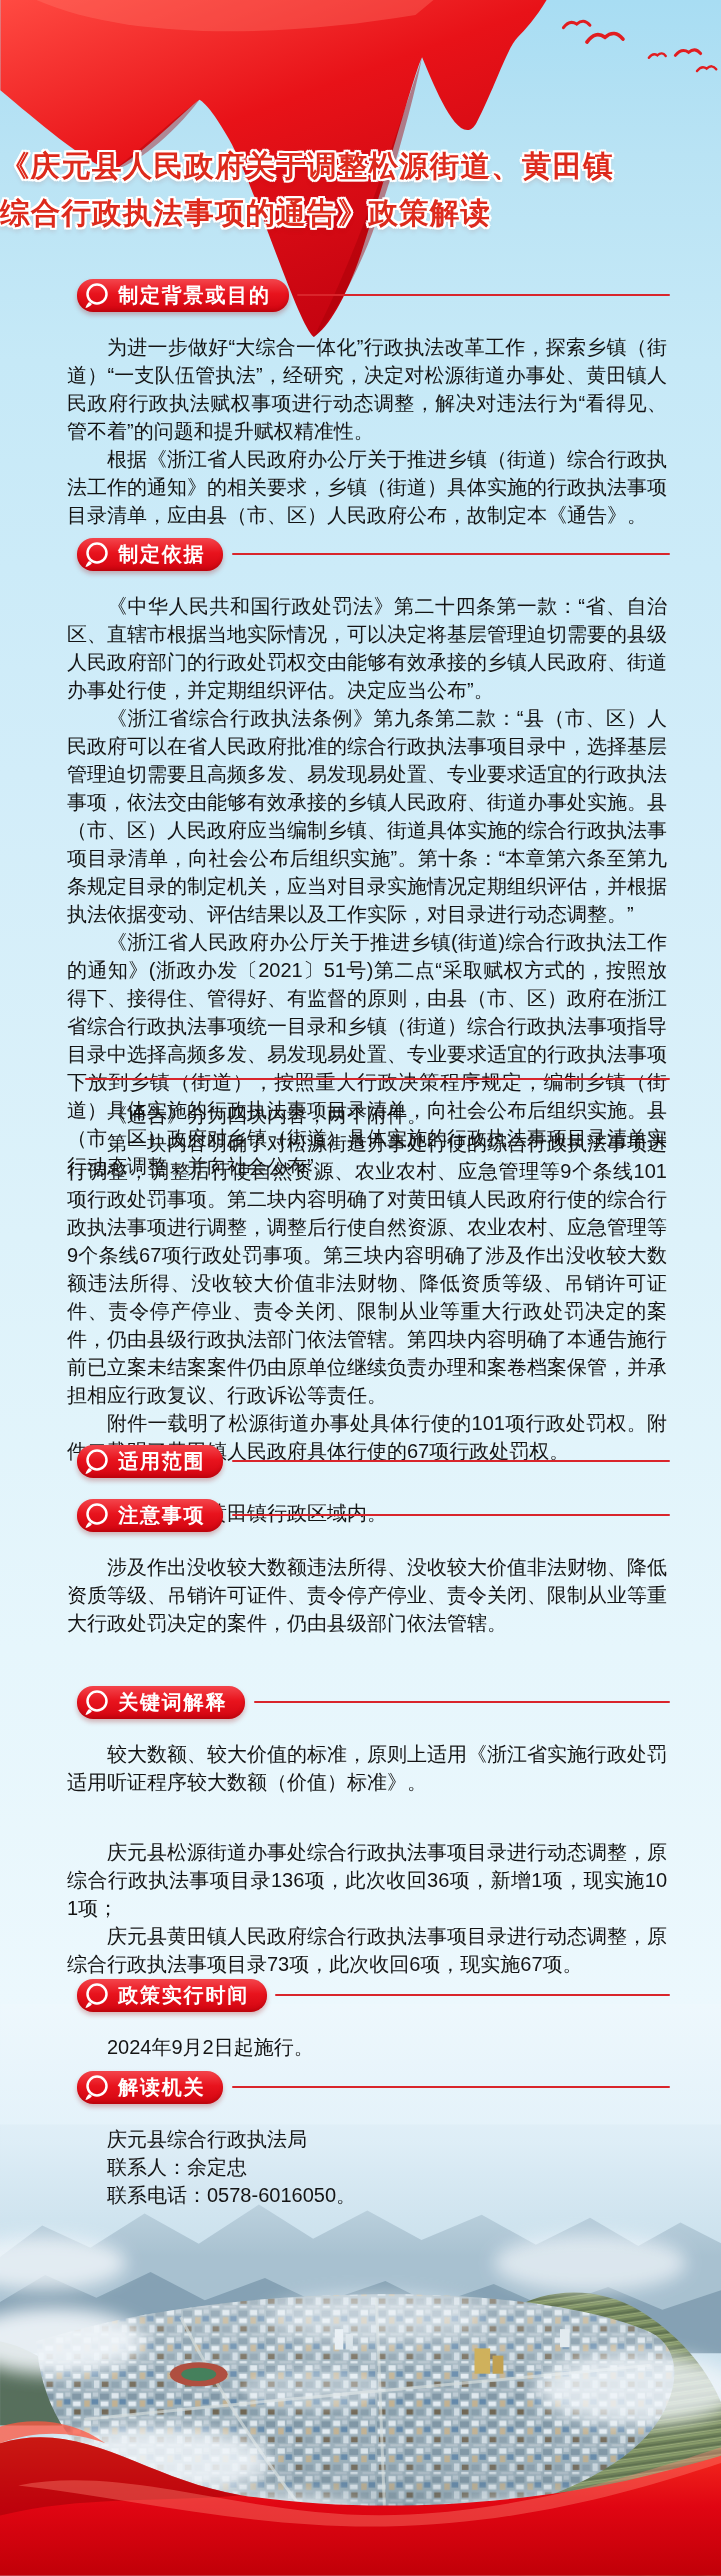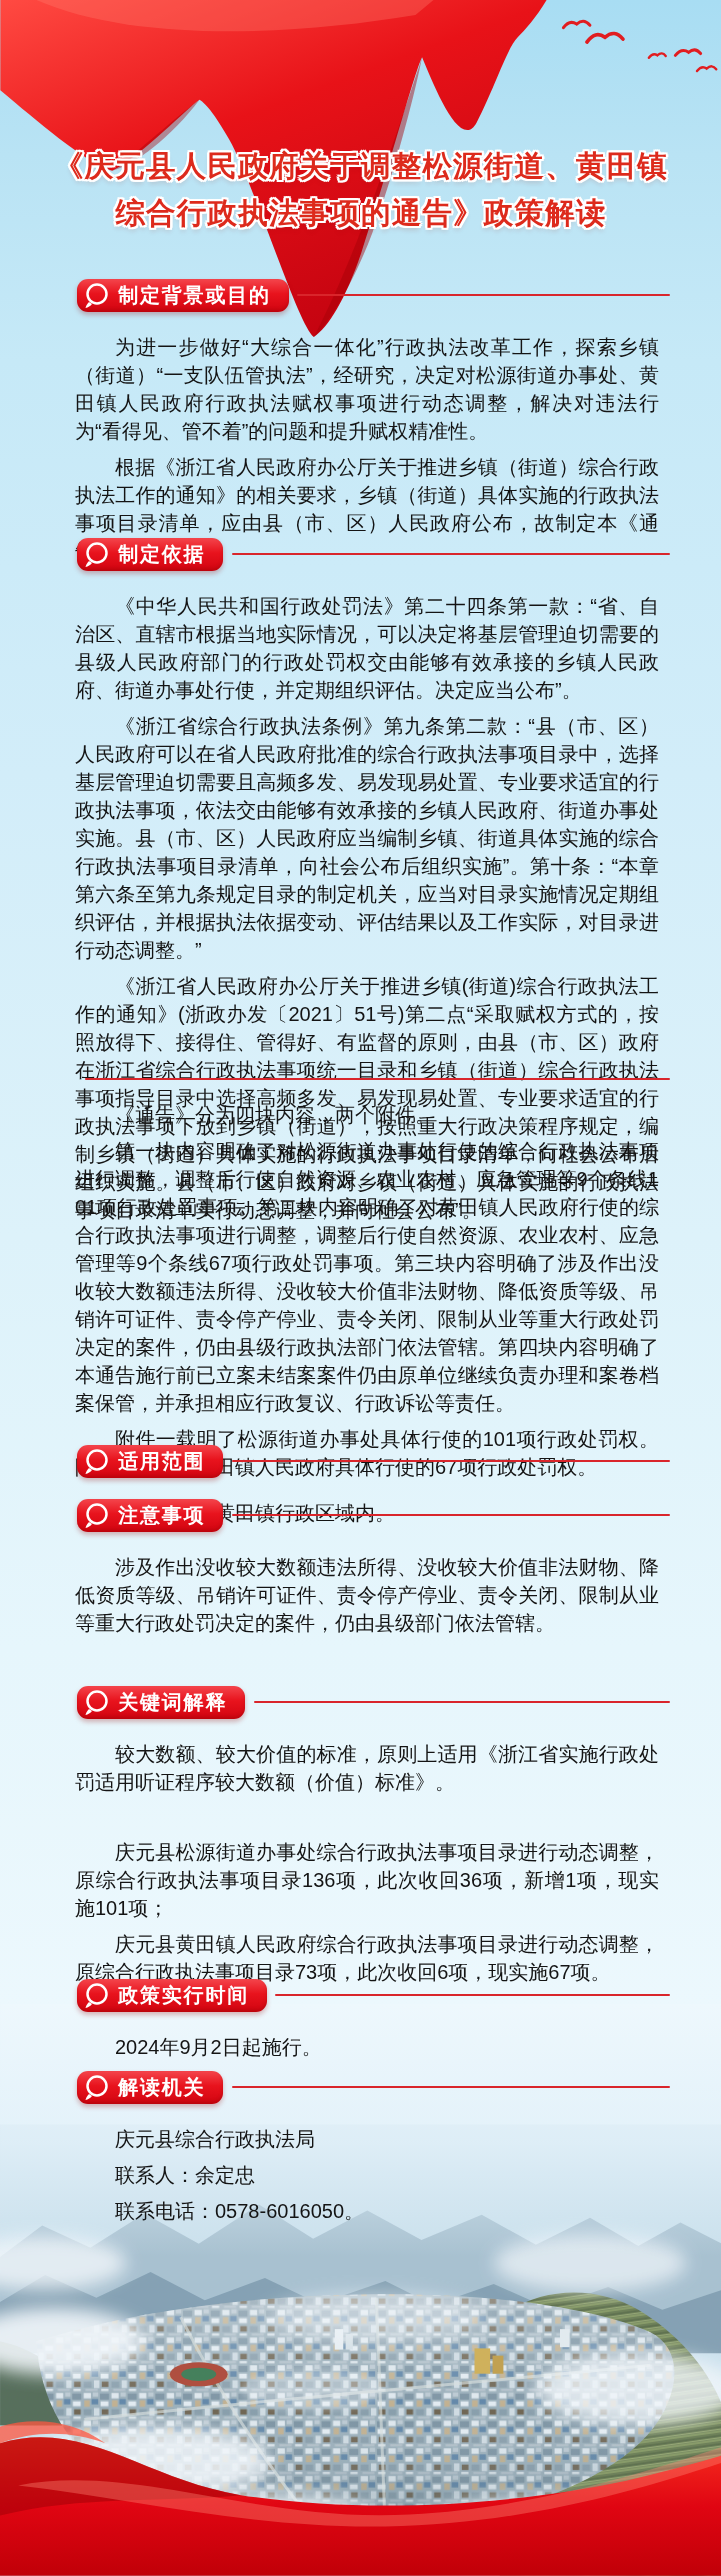--- a/index.html
+++ b/index.html
@@ -8,37 +8,37 @@
     width:722px;height:2576px;
     margin:0 auto;
     overflow:hidden;
     font-family:"Liberation Sans",sans-serif;
     background:linear-gradient(180deg,#a8ddf3 0%,#b9e3f4 6%,#c6e9f7 14%,#d2edf9 30%,#ddf2fa 48%,#e6f6fc 64%,#ecf8fd 78%,#f0fafd 88%);
   }
   svg{display:block;}
   .top-ribbon{position:absolute;top:0;left:0;z-index:2;}
   .title-wrap{
     position:absolute;top:142px;left:0;width:100%;z-index:3;
-    text-align:center;color:#dd2a1c;font-weight:900;
+    text-align:left;color:#dd2a1c;font-weight:900;
     font-size:29.5px;line-height:47px;letter-spacing:1.2px;
     text-shadow:-1.8px -1.8px 0 #fff,1.8px -1.8px 0 #fff,-1.8px 1.8px 0 #fff,1.8px 1.8px 0 #fff,0 -2.4px 0 #fff,0 2.4px 0 #fff,-2.4px 0 0 #fff,2.4px 0 0 #fff,0 4.2px 5.4px rgba(140,20,10,.18);
   }
   .sec{position:absolute;left:0;width:722px;z-index:3;}
   .sec-header{display:flex;align-items:center;padding-left:77px;}
   .pill{
     display:inline-flex;align-items:center;flex:0 0 auto;
-    height:32.5px;padding:0 18px 0 4.8px;border-radius:11px;
+    height:32.5px;padding:0 18px 0 4.8px;border-radius:16px;
     background:linear-gradient(180deg,#f4454c 0%,#e8131d 45%,#d20410 100%);
     box-shadow:0 3px 5.4px rgba(150,0,0,.28), inset 0 -2.4px 3.6px rgba(120,0,0,.25);
   }
   .pill .icon{width:28px;height:28px;margin-right:8.4px;flex:0 0 auto;}
   .pill-text{color:#ffffff;font-weight:700;font-size:20px;letter-spacing:1.8px;white-space:nowrap;line-height:1;padding-bottom:1.2px;}
   .rule{flex:1 1 auto;height:1.8px;background:#d9252b;margin-left:8.4px;margin-right:52px;border-radius:1.2px;}
   .sec-body{margin:21.7px 55px 0 67px;font-size:20px;line-height:28px;color:#141414;text-align:justify;font-weight:500;}
-  .sec-body p{margin:8px;text-indent:2em;word-break:break-all;}
+  .sec-body p{margin:0;text-indent:2em;word-break:break-all;}
   .photo{position:absolute;left:0;bottom:0;z-index:1;}
   .bottom-ribbon{position:absolute;left:0;bottom:0;z-index:4;}
 </style>
 </head>
 <body>
 
 <div class="poster">
 
   <svg class="top-ribbon" width="722" height="373" viewBox="0 0 1199 620">
     <defs>

